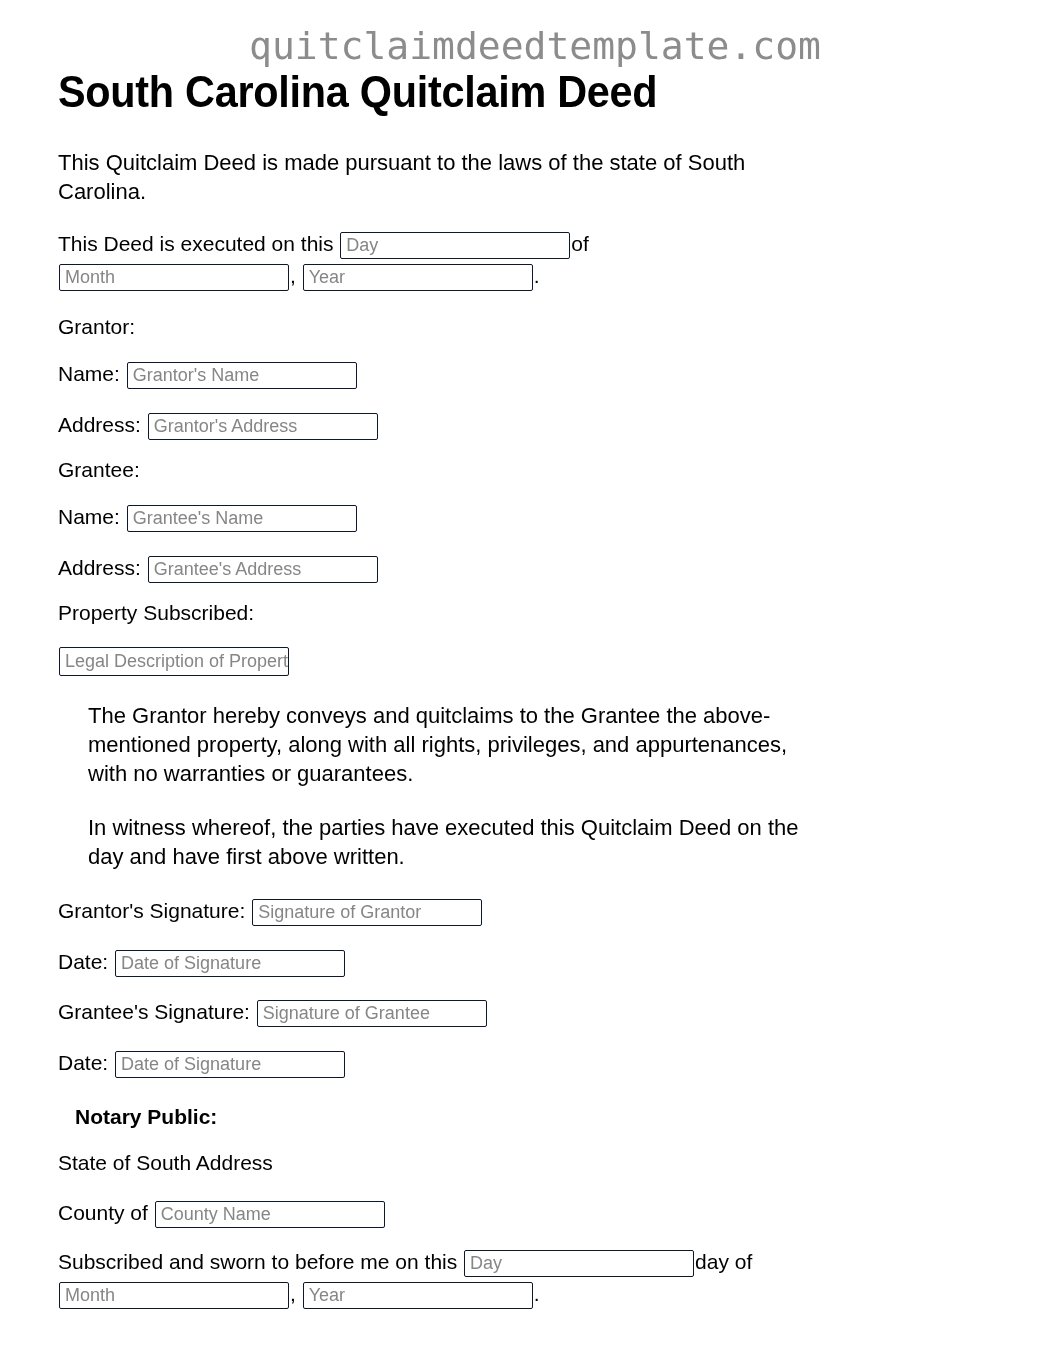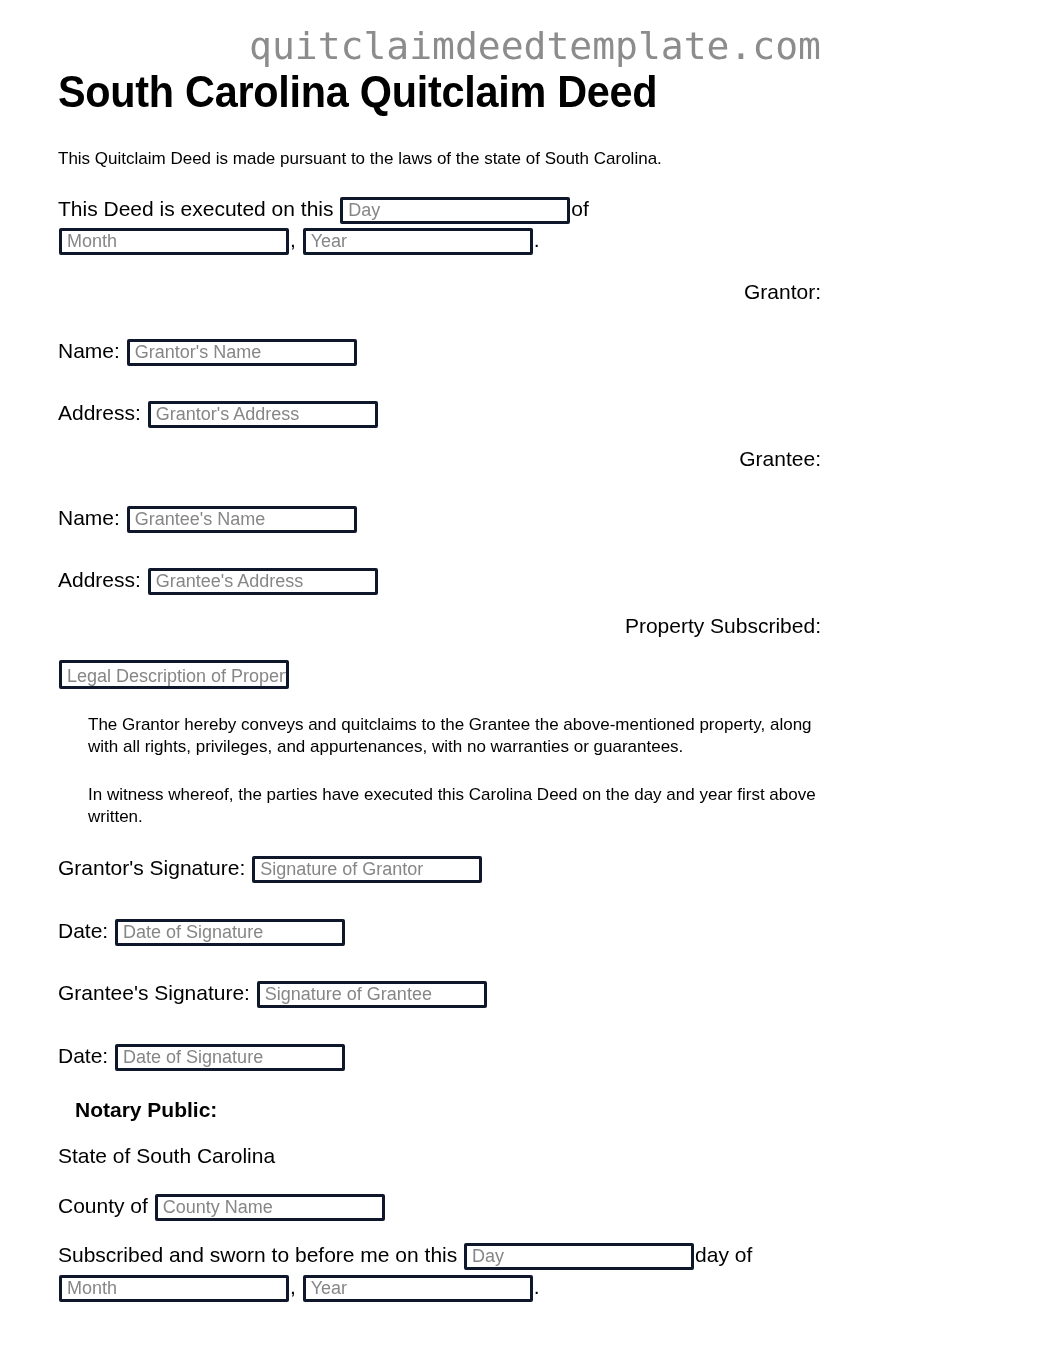--- a/index.html
+++ b/index.html
@@ -46,58 +46,57 @@
     font-weight: bold;
     line-height: 1.05;
     letter-spacing: -0.3px;
     transform: scaleX(0.92);
     transform-origin: left center;
     white-space: nowrap;
   }
 
   
   .para {
-    font-size: 17px;
+    font-size: 22px;
     line-height: 1.32;
     margin: 0;
     max-width: 910px;
   }
 
   .row {
     font-size: 21px;
     line-height: 1.5;
     margin: 0;
   }
 
   .label {
     font-size: 21px;
   }
 
   .section-head {
     font-size: 21px;
     margin: 0;
-    text-align: right;
   }
 
   .bold-head {
     font-size: 21px;
     font-weight: bold;
     margin: 17px;
   }
 
   
   .fld {
     display: inline-block;
     vertical-align: baseline;
     box-sizing: border-box;
     width: 230px;
     height: 27px;
     padding: 2px 4px 2px 5px;
     margin: 0 1px;
-    border: 3px solid #0f172a;
+    border: 1px solid #0f172a;
     border-radius: 2px;
     background: #ffffff;
     font-family: "Liberation Sans", sans-serif;
     font-size: 18px;
     line-height: 21px;
     color: #000000;
     outline: none;
   }
   .fld::placeholder {
     color: #868686;
@@ -110,21 +109,21 @@
     overflow: hidden;
     white-space: pre;
     padding-top: 3px;
     vertical-align: top;
   }
 
   
   .sp-intro   { margin-top: 33px; }
   .sp-date    { margin-top: 22px; }
   .sp-block   { margin-top: 24px; }
-  .sp-field   { margin-top: 31px; }
+  .sp-field   { margin-top: 19px; }
   .sp-sub     { margin-top: 18px; }
   .sp-propbox { margin-top: 22px; }
   .sp-pgraph  { margin-top: 25px; margin-left: 30px; }
   .sp-notary  { margin-top: 27px; }
 </style>
 </head>
 <body>
 
 <div class="page">
 
@@ -155,37 +154,37 @@
   <p class="row sp-field"><span class="label">Address:</span>
     <input class="fld" type="text" placeholder="Grantee's Address" style=""></p>
 
   <p class="section-head sp-sub">Property Subscribed:</p>
 
   <div class="sp-propbox"><textarea class="fld" rows="1" placeholder="Legal Description of Property" style=""></textarea></div>
 
   <p class="para sp-pgraph">The Grantor hereby conveys and quitclaims to the Grantee the above-mentioned property, along with all rights, privileges, and appurtenances, with no warranties or guarantees.</p>
 
 
-  <p class="para sp-pgraph">In witness whereof, the parties have executed this Carolina Deed on the day and year first above written.</p>
+  <p class="para sp-pgraph">In witness whereof, the parties have executed this Quitclaim Deed on the day and have first above written.</p>
 
   <p class="row sp-block"><span class="label">Grantor's Signature:</span>
     <input class="fld" type="text" placeholder="Signature of Grantor" style=""></p>
 
   <p class="row sp-field"><span class="label">Date:</span>
     <input class="fld" type="text" placeholder="Date of Signature" style=""></p>
 
   <p class="row sp-field"><span class="label">Grantee's Signature:</span>
     <input class="fld" type="text" placeholder="Signature of Grantee" style=""></p>
 
   <p class="row sp-field"><span class="label">Date:</span>
     <input class="fld" type="text" placeholder="Date of Signature" style=""></p>
 
   <p class="bold-head sp-notary">Notary Public:</p>
 
-  <p class="row sp-sub">State of South Carolina</p>
+  <p class="row sp-sub">State of South Address</p>
 
   <p class="row sp-sub"><span class="label">County of</span>
     <input class="fld" type="text" placeholder="County Name" style=""></p>
 
   <p class="row sp-sub"><span>Subscribed and sworn to before me on this</span>
     <input class="fld" type="text" placeholder="Day" style=""><span>day of</span>
     <input class="fld" type="text" placeholder="Month" style=""><span>,</span>
     <input class="fld" type="text" placeholder="Year" style=""><span>.</span></p>
 
 </div>

